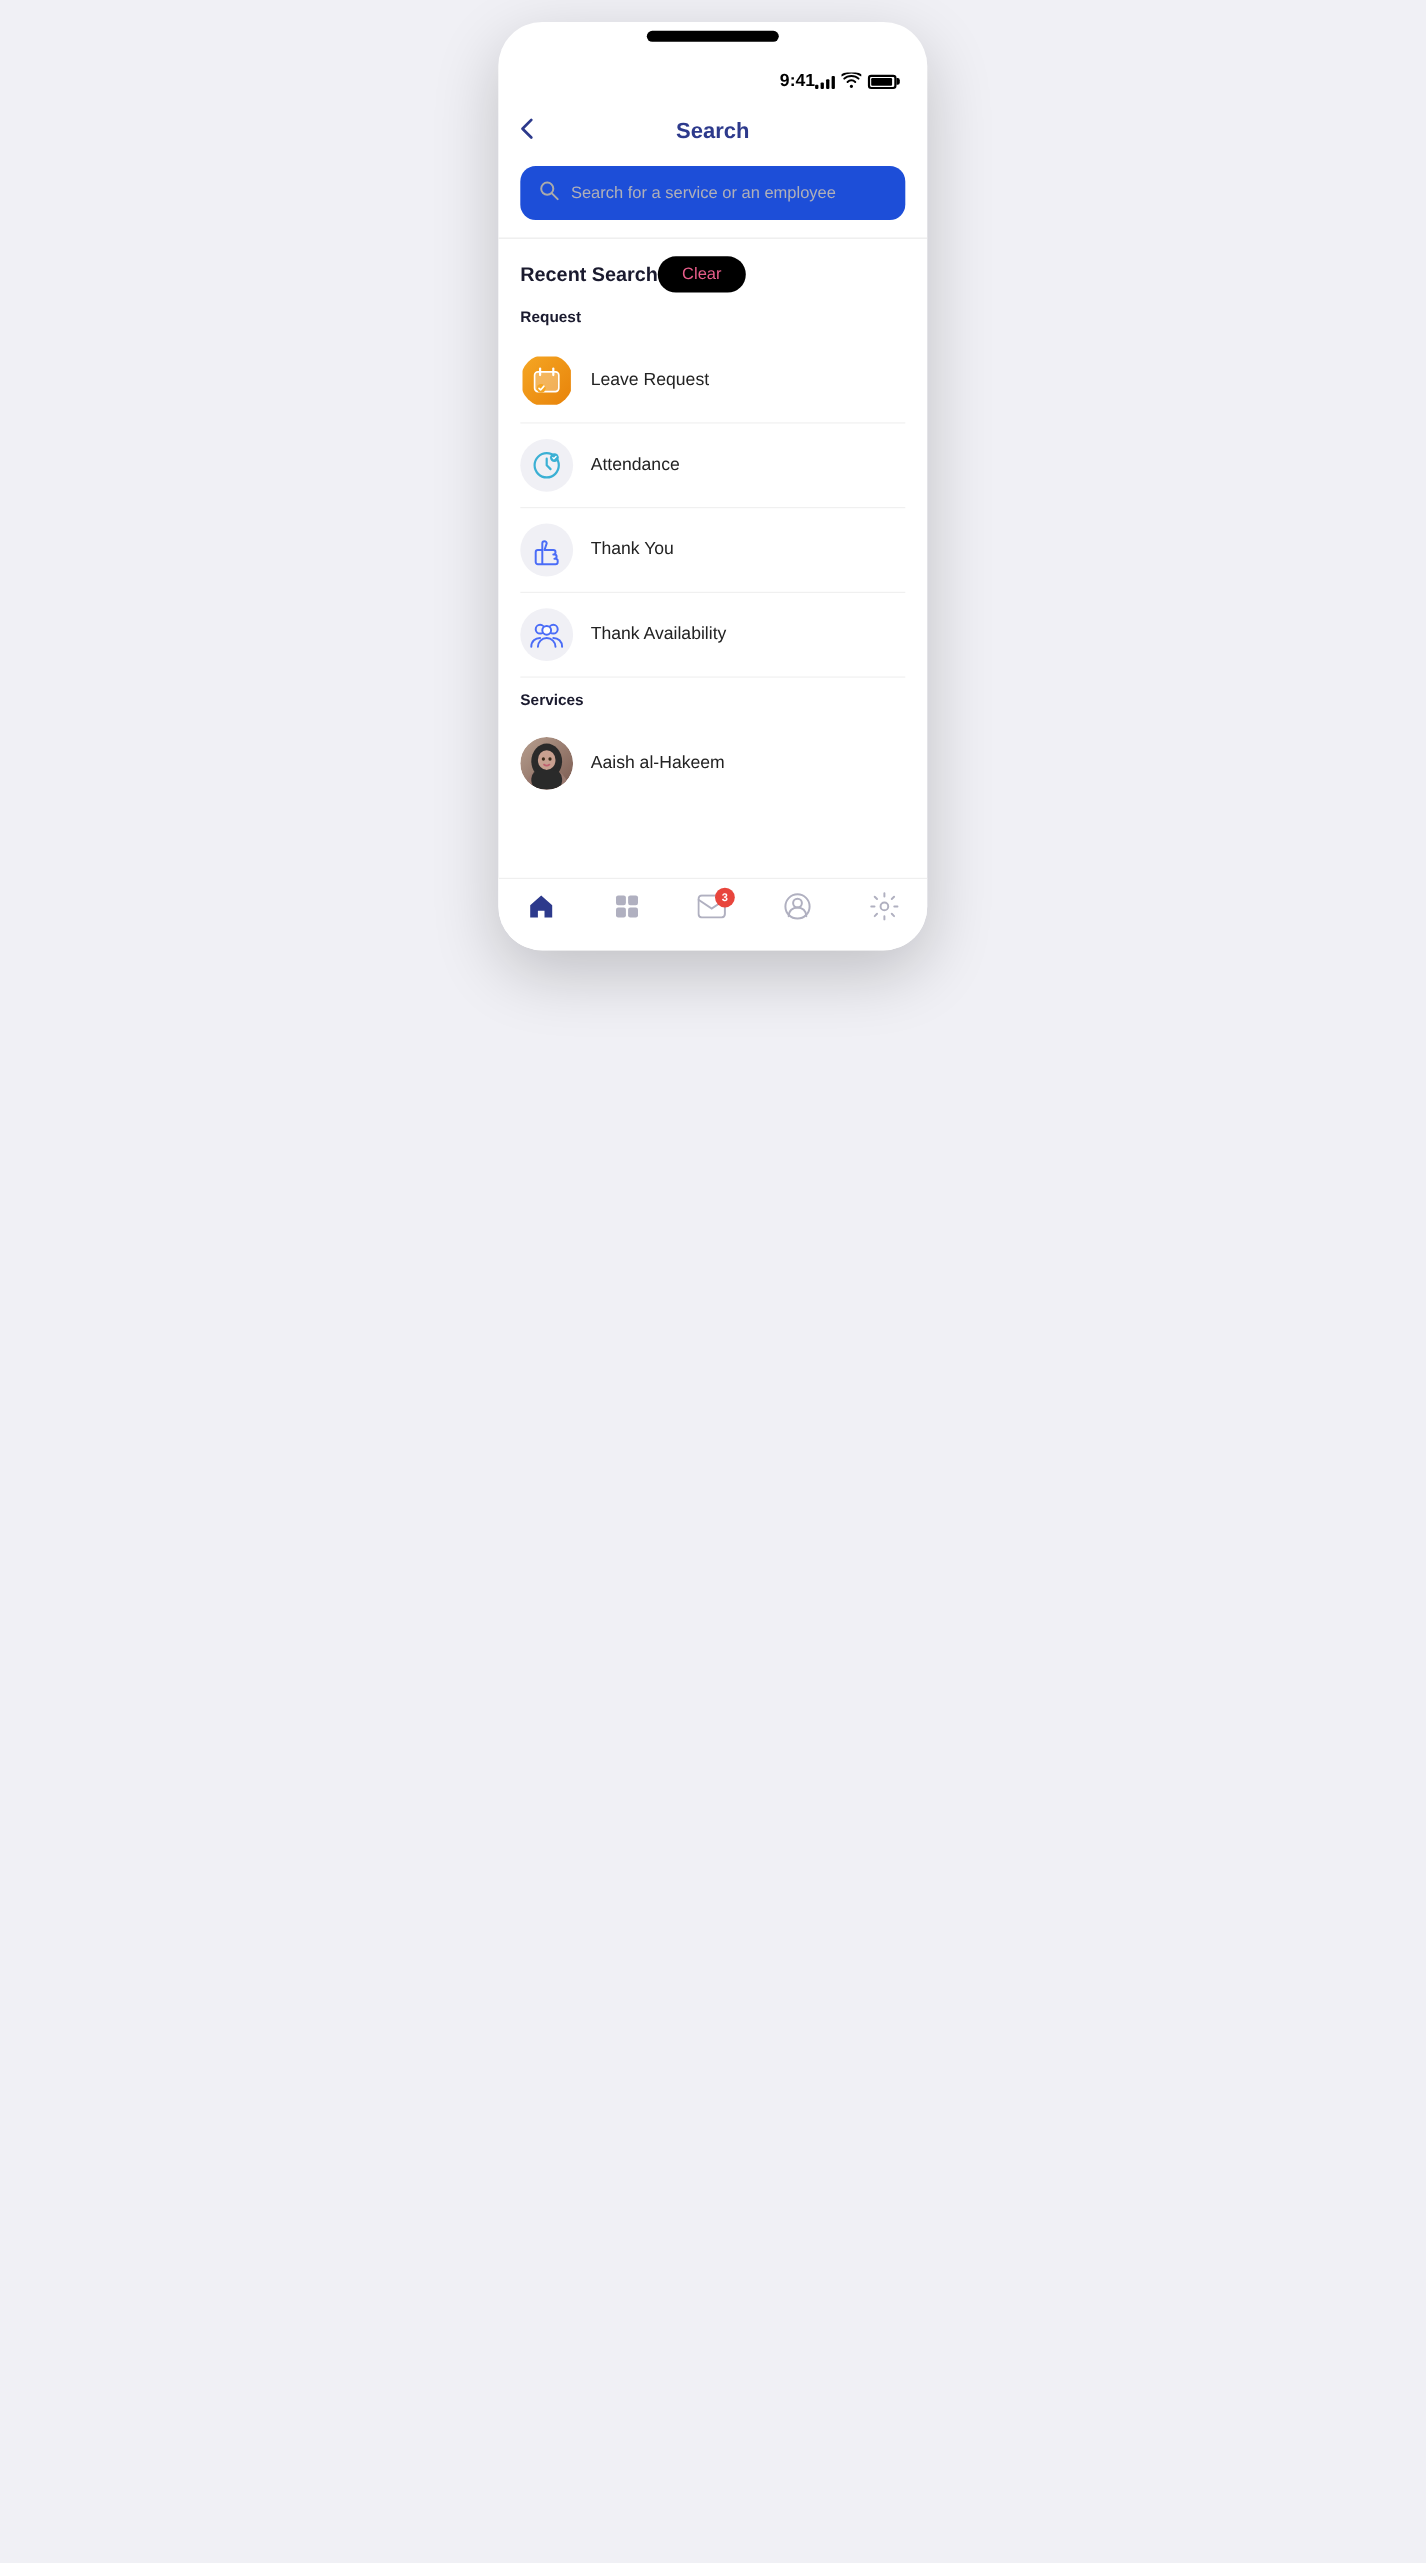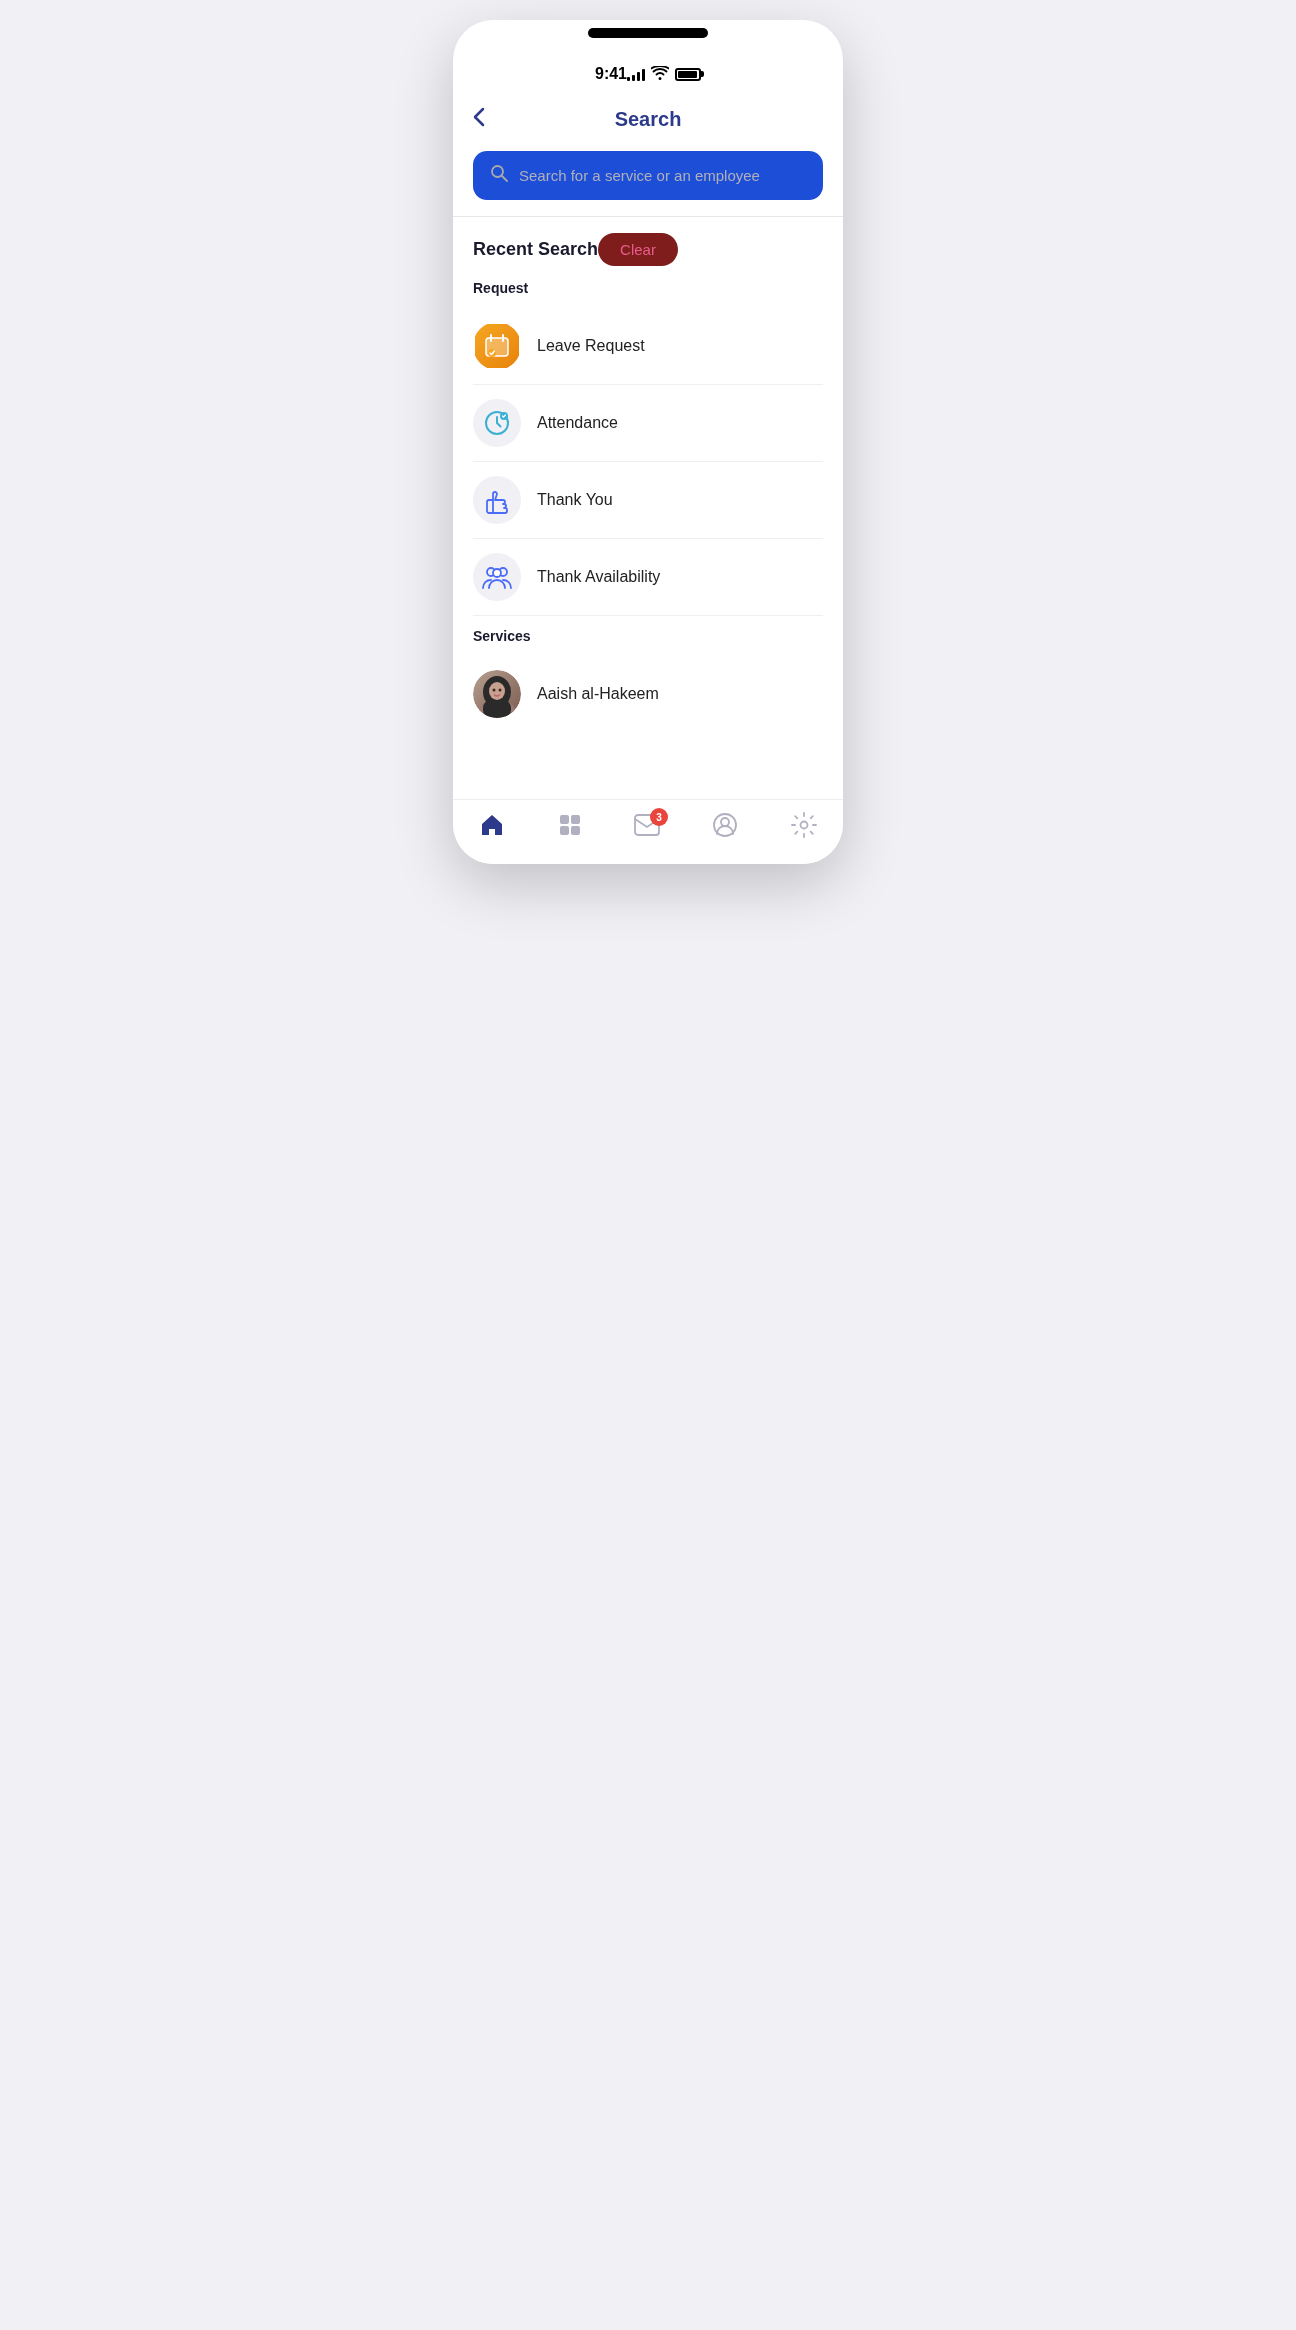--- a/index.html
+++ b/index.html
@@ -17,21 +17,21 @@
       background: #ffffff;
       border-radius: 40px;
       overflow: hidden;
       position: relative;
       box-shadow: 0 20px 60px rgba(0,0,0,0.2);
       margin: 20px auto;
     }
     
     .status-bar {
       display: flex;
-      justify-content: center;
+      justify-content: flex-end;
       align-items: center;
       padding: 14px 28px 0;
       height: 50px;
     }
     .status-time {
       font-size: 16px;
       font-weight: 700;
       color: #000;
     }
     .status-icons {
@@ -139,21 +139,21 @@
       justify-content: flex-start;
       align-items: center;
       margin-bottom: 14px;
     }
     .section-title {
       font-size: 18px;
       font-weight: 700;
       color: #1a1a2e;
     }
     .clear-btn {
-      background: #7f1d1d;
+      background: #000000;
       color: #e85d8a;
       border: none;
       border-radius: 20px;
       padding: 8px 22px;
       font-size: 15px;
       font-weight: 500;
       cursor: pointer;
     }
     .subsection-label {
       font-size: 14px;

